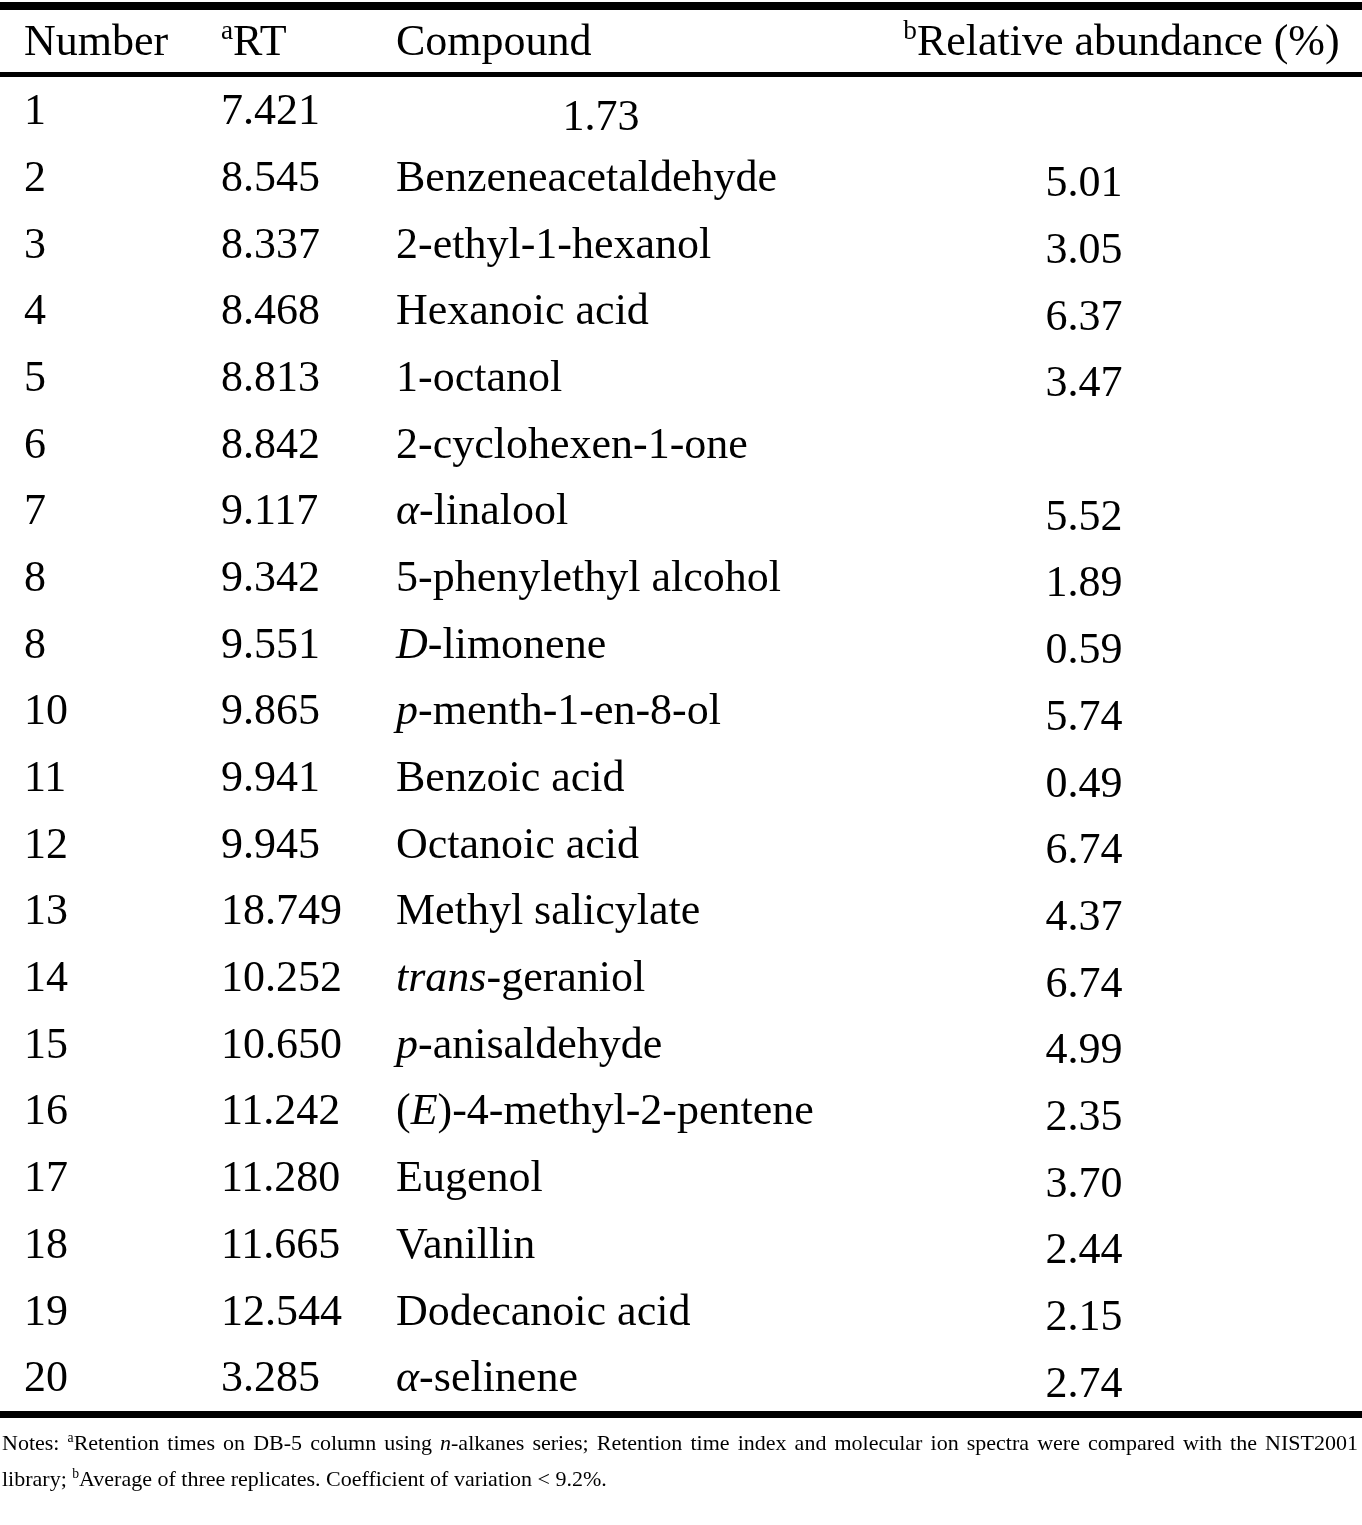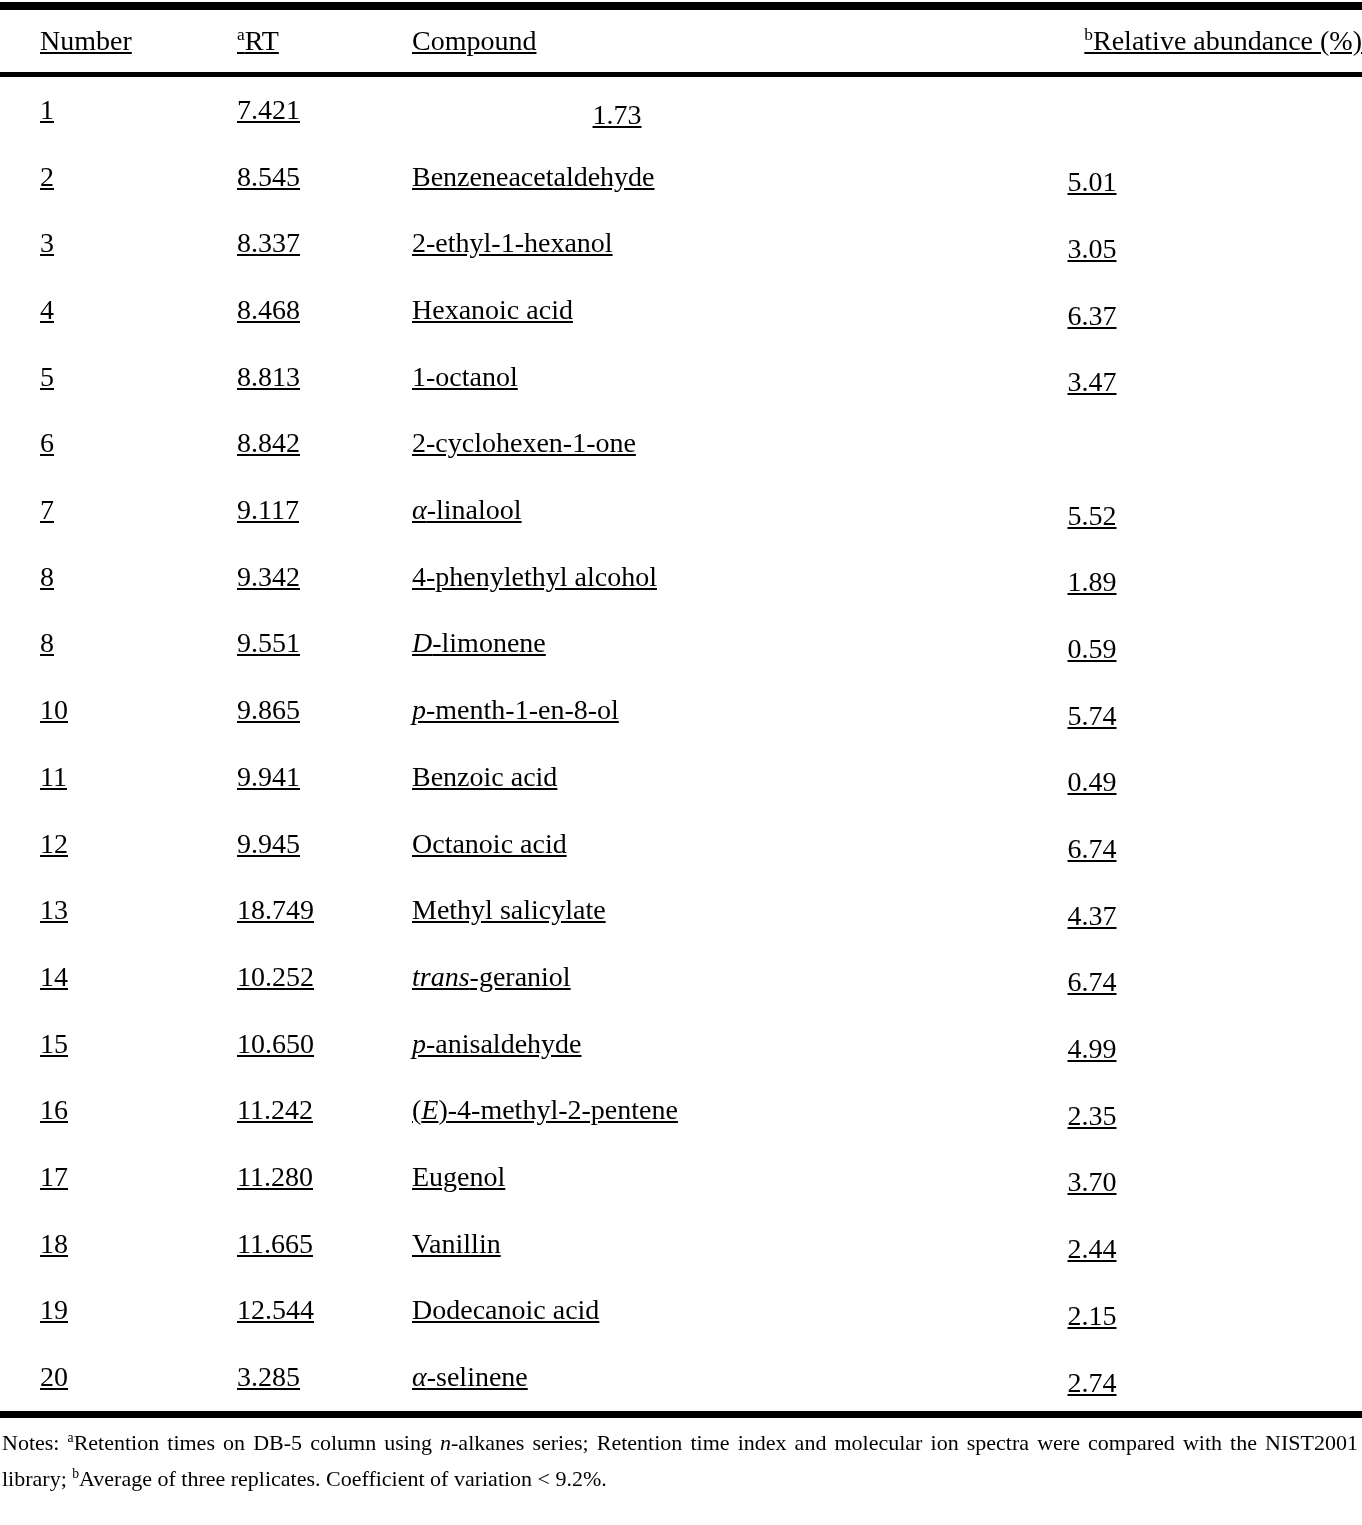--- a/index.html
+++ b/index.html
@@ -12,32 +12,31 @@
   .page { position: relative; width: 1362px; height: 1525px; background: #ffffff; }
 
   .rule { width: 100%; background: #000000; }
   .rule-top    { height: 8px; margin-top: 2px; }
   .rule-mid    { height: 5px; }
   .rule-bottom { height: 7px; }
 
   .grid-row {
     display: grid;
     grid-template-columns: 197px 175px 485px 1fr;
-    padding-left: 40px;
+    padding-left: 24px;
     align-items: center;
-    font-size: 28px;
+    font-size: 44px;
     line-height: 1.1;
-    text-decoration: underline;
   }
   .header-row { height: 62px; }
   .data-row   { height: 66.7px; }
 
   .cell { white-space: nowrap; }
   .c4-val { text-align: center; padding-right: 75px; margin-top: 11px; }
-  .c4-hdr { text-align: right; }
+  .c4-hdr { text-align: center; }
 
   .sup { font-size: 0.62em; vertical-align: super; line-height: 0; }
   .i   { font-style: italic; }
 
   .notes {
     font-size: 22px;
     line-height: 36px;
     margin: 7px 4px 12px 2px;
     text-align: justify;
   }
@@ -95,21 +94,21 @@
       </div>
       <div class="grid-row data-row">
         <div class="cell">7</div>
         <div class="cell">9.117</div>
         <div class="cell"><span class="i">α</span><span>-linalool</span></div>
         <div class="cell c4-val">5.52</div>
       </div>
       <div class="grid-row data-row">
         <div class="cell">8</div>
         <div class="cell">9.342</div>
-        <div class="cell"><span>4-phenylethyl alcohol</span></div>
+        <div class="cell"><span>5-phenylethyl alcohol</span></div>
         <div class="cell c4-val">1.89</div>
       </div>
       <div class="grid-row data-row">
         <div class="cell">8</div>
         <div class="cell">9.551</div>
         <div class="cell"><span class="i">D</span><span>-limonene</span></div>
         <div class="cell c4-val">0.59</div>
       </div>
       <div class="grid-row data-row">
         <div class="cell">10</div>

